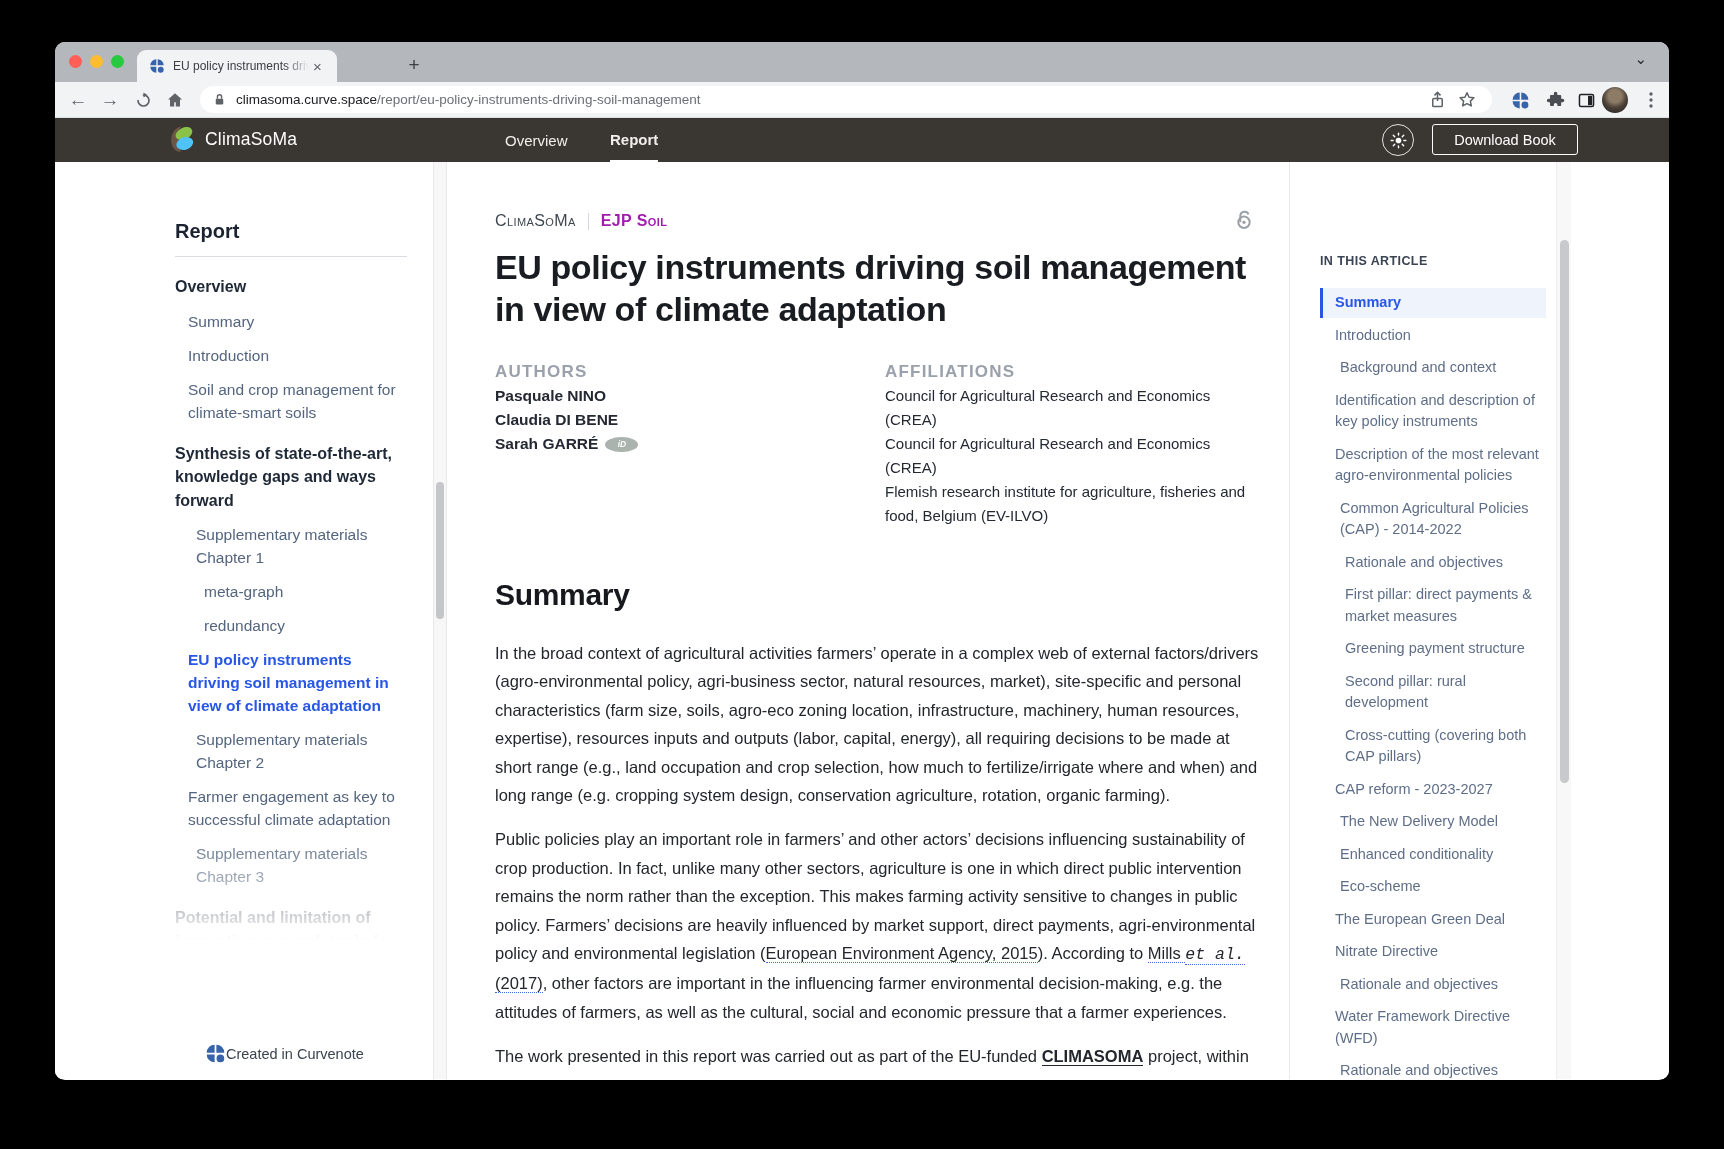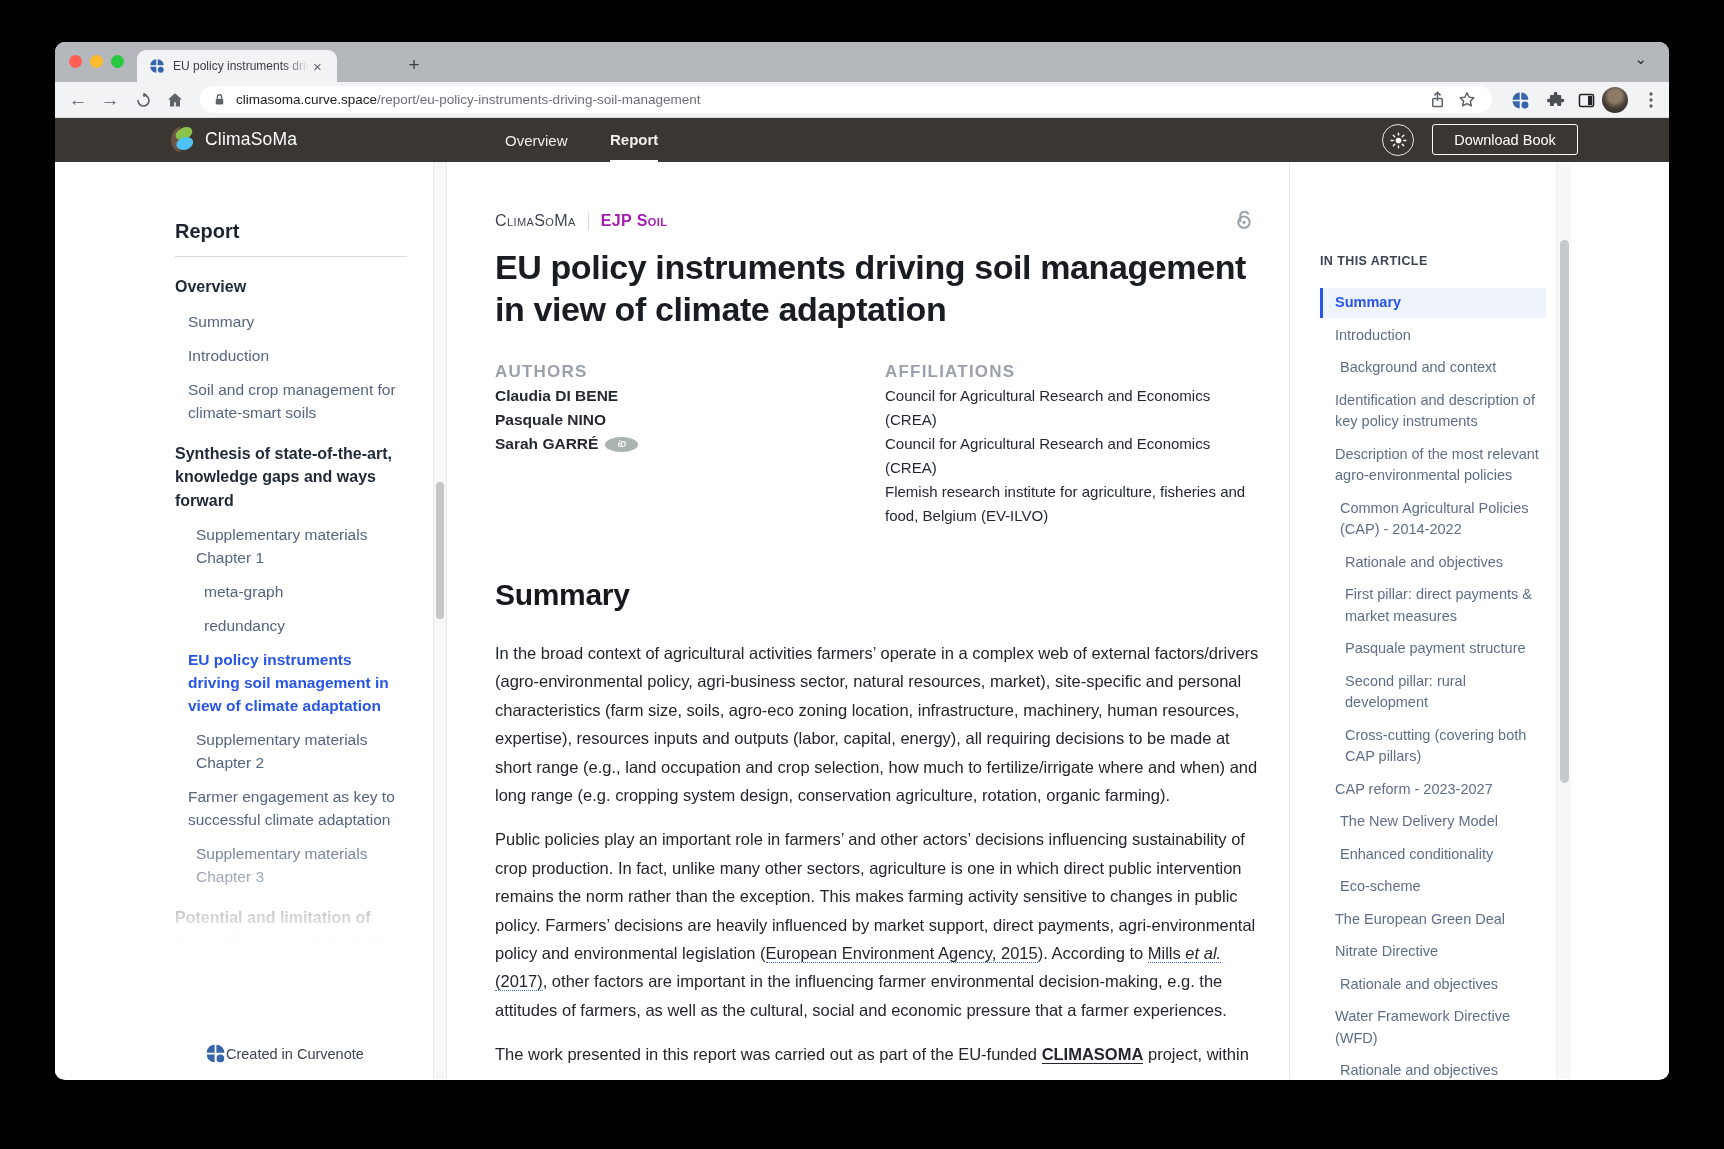--- a/index.html
+++ b/index.html
@@ -101,21 +101,21 @@
   .author-row { font-size:15.5px; font-weight:700; color:#232833; line-height:24px; display:flex; align-items:center; gap:7px; }
   .orcid-badge { display:inline-flex; width:33px; height:15px; border-radius:50%;
     background:#aab3ae; color:#fff; font-size:8.5px; font-style:italic; font-weight:700;
     align-items:center; justify-content:center; }
   .affil-row { font-size:15px; color:#232833; line-height:24px; }
   .section-title { margin-top:50px; font-size:30px; font-weight:700; color:#16181d; letter-spacing:-.3px; }
   .body-wrap { margin-top:27px; }
   .body-p { font-size:16.5px; line-height:28.4px; color:#23262c; margin:0 0 16px 0; }
   .body-p + .body-p { margin-top:10px; }
   .seg-cite { border-bottom:1.6px dotted #3d6be8; cursor:pointer; }
-  .seg-cite-italic { font-style:italic; border-bottom:1.6px dotted #3d6be8; cursor:pointer; }
+  .seg-cite-italic { font-style:italic; border-bottom:1.6px dotted #3d6be8; cursor:pointer;font-family:Liberation Mono, monospace; }
   .seg-bold-link { font-weight:700; border-bottom:1.6px solid #23262c; cursor:pointer; }
 
   
   .col-divider { position:absolute; left:1234px; top:0; width:1px; height:100%; background:#e8eaed; }
 
   
   .toc { position:absolute; left:1265px; top:0; width:226px; height:100%; padding-top:92px; overflow:hidden; }
   .toc-title { font-size:12.5px; letter-spacing:.4px; color:#3b4452; font-weight:600; margin-bottom:20px; }
   .toc-item { display:block; font-size:14.5px; line-height:21.5px; color:#5f6e88;
     padding:4px 2px 4px 12px; margin-bottom:3px; border-left:3px solid transparent; cursor:pointer; }
@@ -297,22 +297,22 @@
               </g>
               <circle cx="10" cy="14" r="1.5" fill="#9aa0a6"></circle>
             </svg>
           </span>
         </div>
         <h1 class="article-title">EU policy instruments driving soil management in view of climate adaptation</h1>
         <div class="byline">
           <div>
             <div class="byline-label">AUTHORS</div>
             <div>
+                <div class="author-row">Pasquale NINO</div>
                 <div class="author-row">Claudia DI BENE</div>
-                <div class="author-row">Pasquale NINO</div>
                 <div class="author-row">Sarah GARRÉ<span class="orcid-badge">iD</span></div>
               </div>
           </div>
           <div>
             <div class="byline-label">AFFILIATIONS</div>
             <div>
                 <div class="affil-row">Council for Agricultural Research and Economics (CREA)</div>
                 <div class="affil-row">Council for Agricultural Research and Economics (CREA)</div>
                 <div class="affil-row">Flemish research institute for agriculture, fisheries and food, Belgium (EV-ILVO)</div>
               </div>
@@ -332,21 +332,21 @@
         <div class="toc-title">IN THIS ARTICLE</div>
         <nav>
             <a class="toc-item lvl0 active">Summary</a>
             <a class="toc-item lvl0">Introduction</a>
             <a class="toc-item lvl1">Background and context</a>
             <a class="toc-item lvl0">Identification and description of key policy instruments</a>
             <a class="toc-item lvl0">Description of the most relevant agro-environmental policies</a>
             <a class="toc-item lvl1">Common Agricultural Policies (CAP) - 2014-2022</a>
             <a class="toc-item lvl2">Rationale and objectives</a>
             <a class="toc-item lvl2">First pillar: direct payments &amp; market measures</a>
-            <a class="toc-item lvl2">Pasquale payment structure</a>
+            <a class="toc-item lvl2">Greening payment structure</a>
             <a class="toc-item lvl2">Second pillar: rural development</a>
             <a class="toc-item lvl2">Cross-cutting (covering both CAP pillars)</a>
             <a class="toc-item lvl0">CAP reform - 2023-2027</a>
             <a class="toc-item lvl1">The New Delivery Model</a>
             <a class="toc-item lvl1">Enhanced conditionality</a>
             <a class="toc-item lvl1">Eco-scheme</a>
             <a class="toc-item lvl0">The European Green Deal</a>
             <a class="toc-item lvl0">Nitrate Directive</a>
             <a class="toc-item lvl1">Rationale and objectives</a>
             <a class="toc-item lvl0">Water Framework Directive (WFD)</a>

